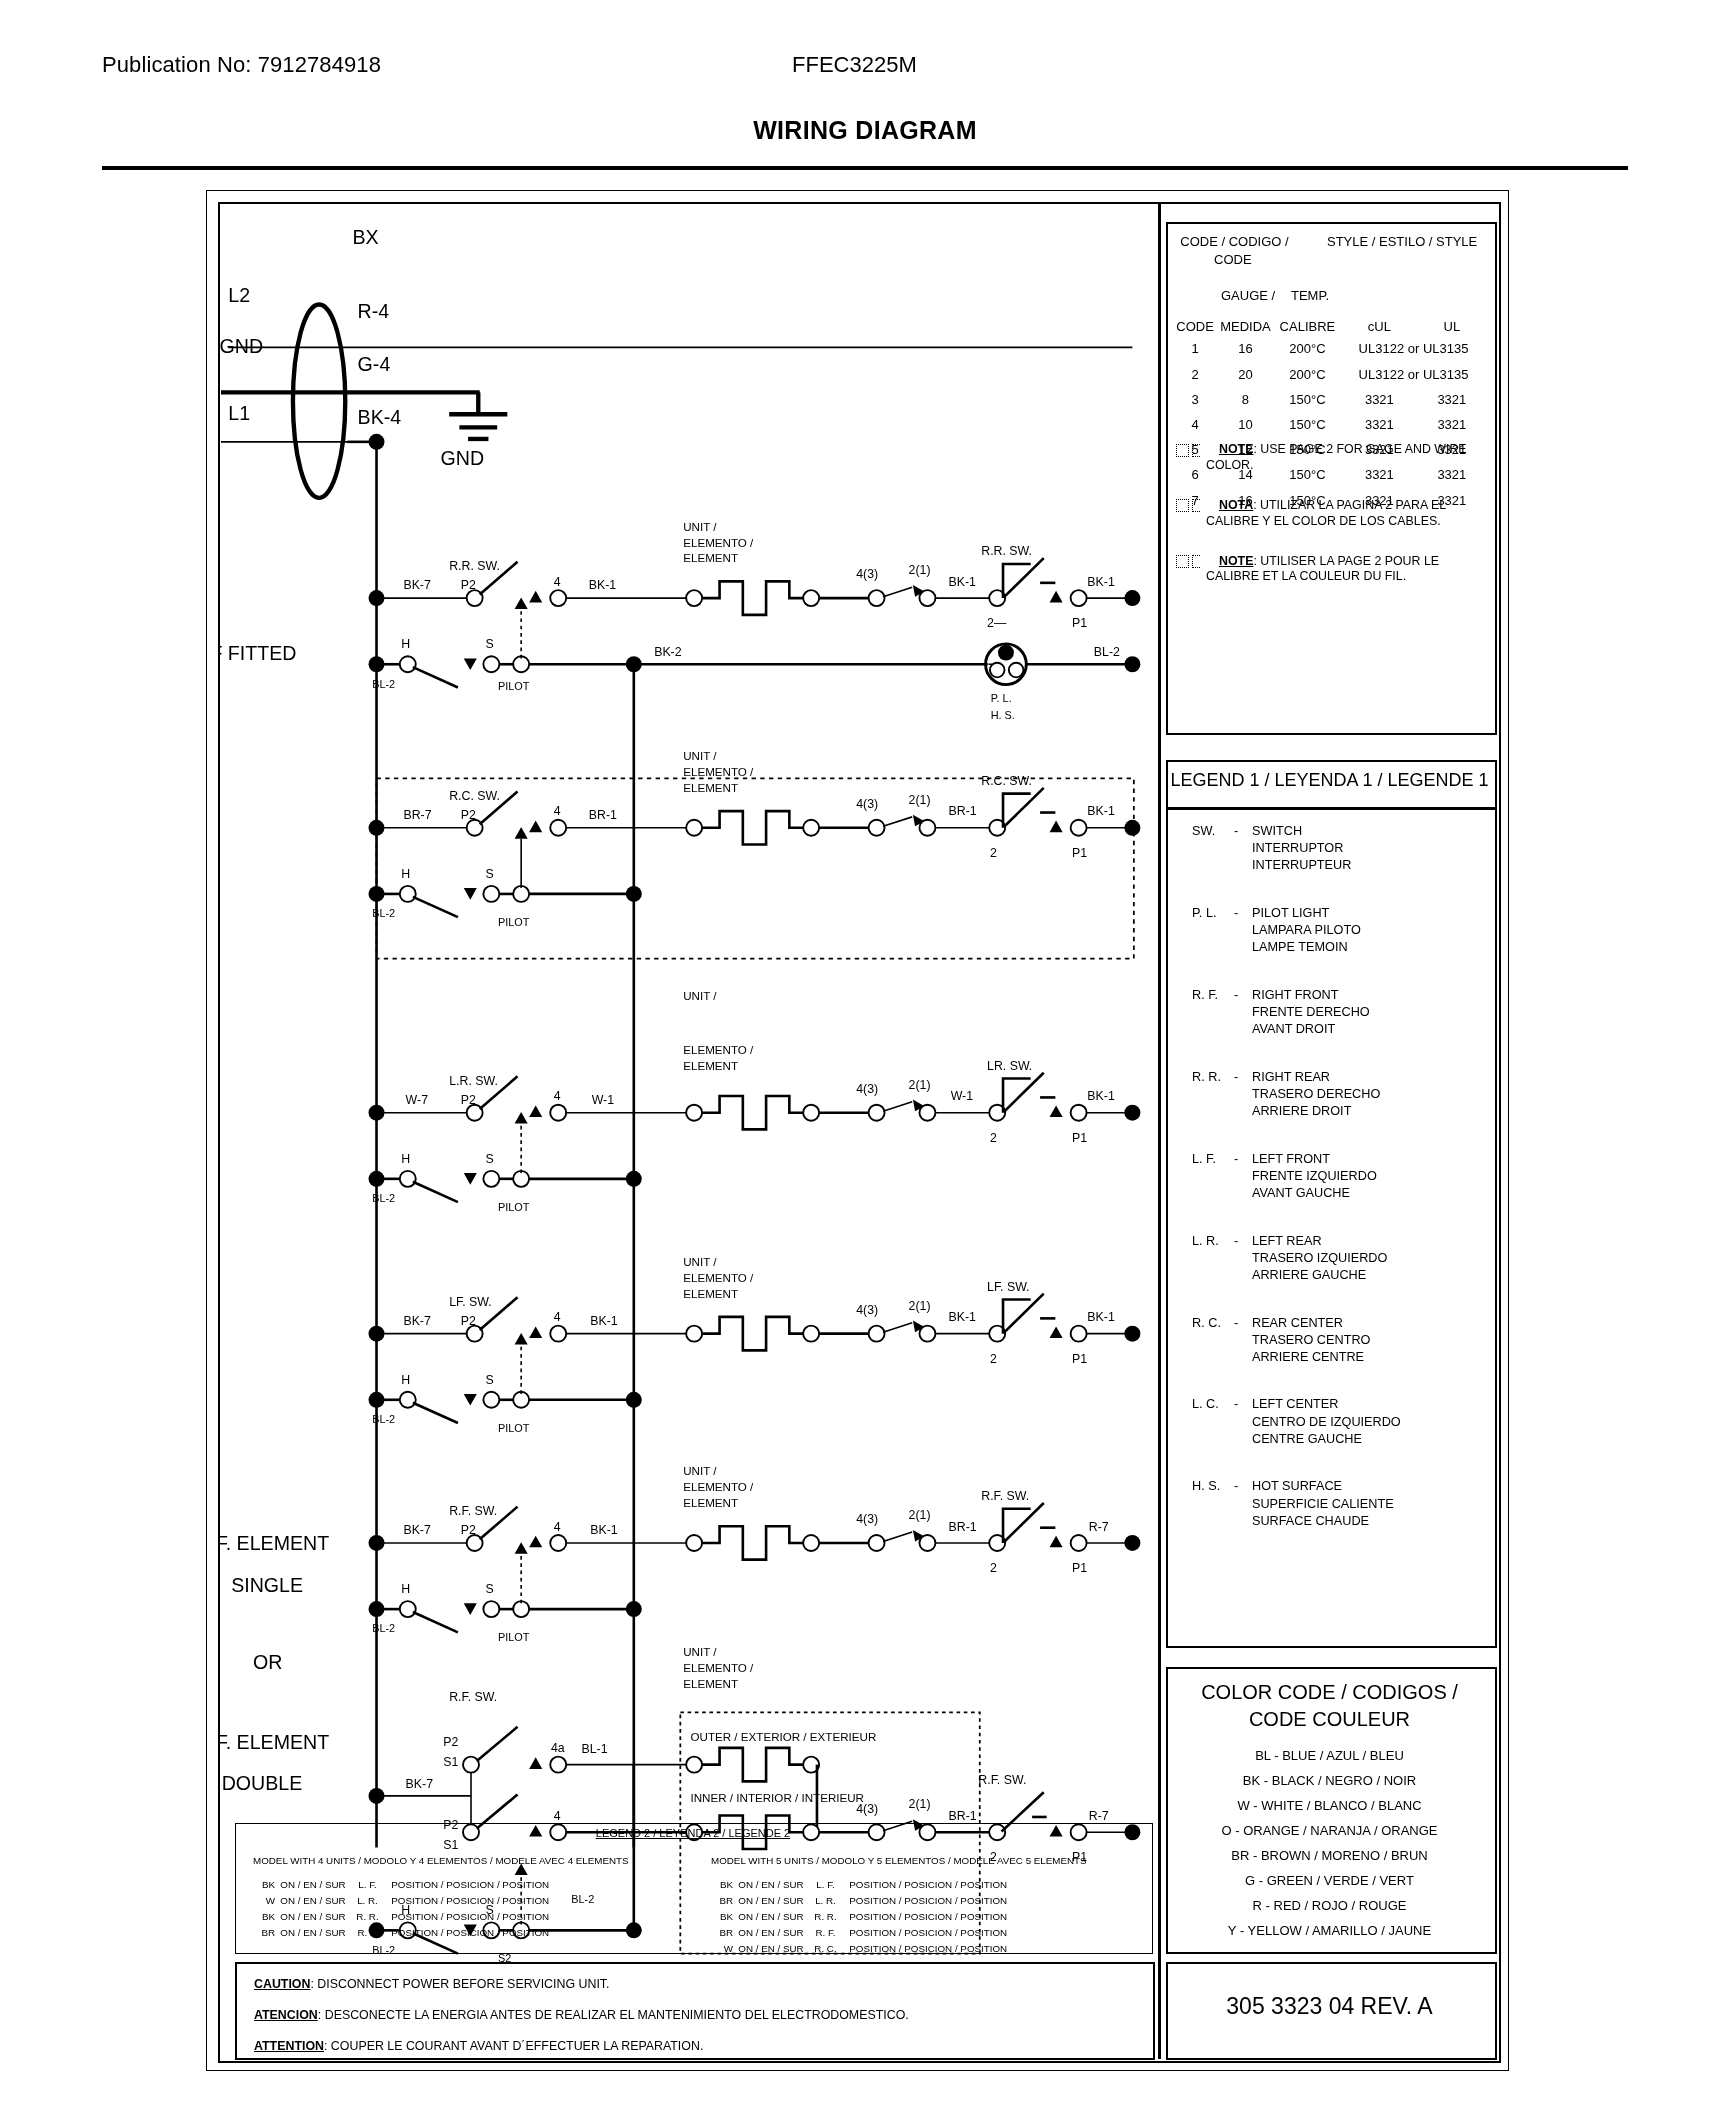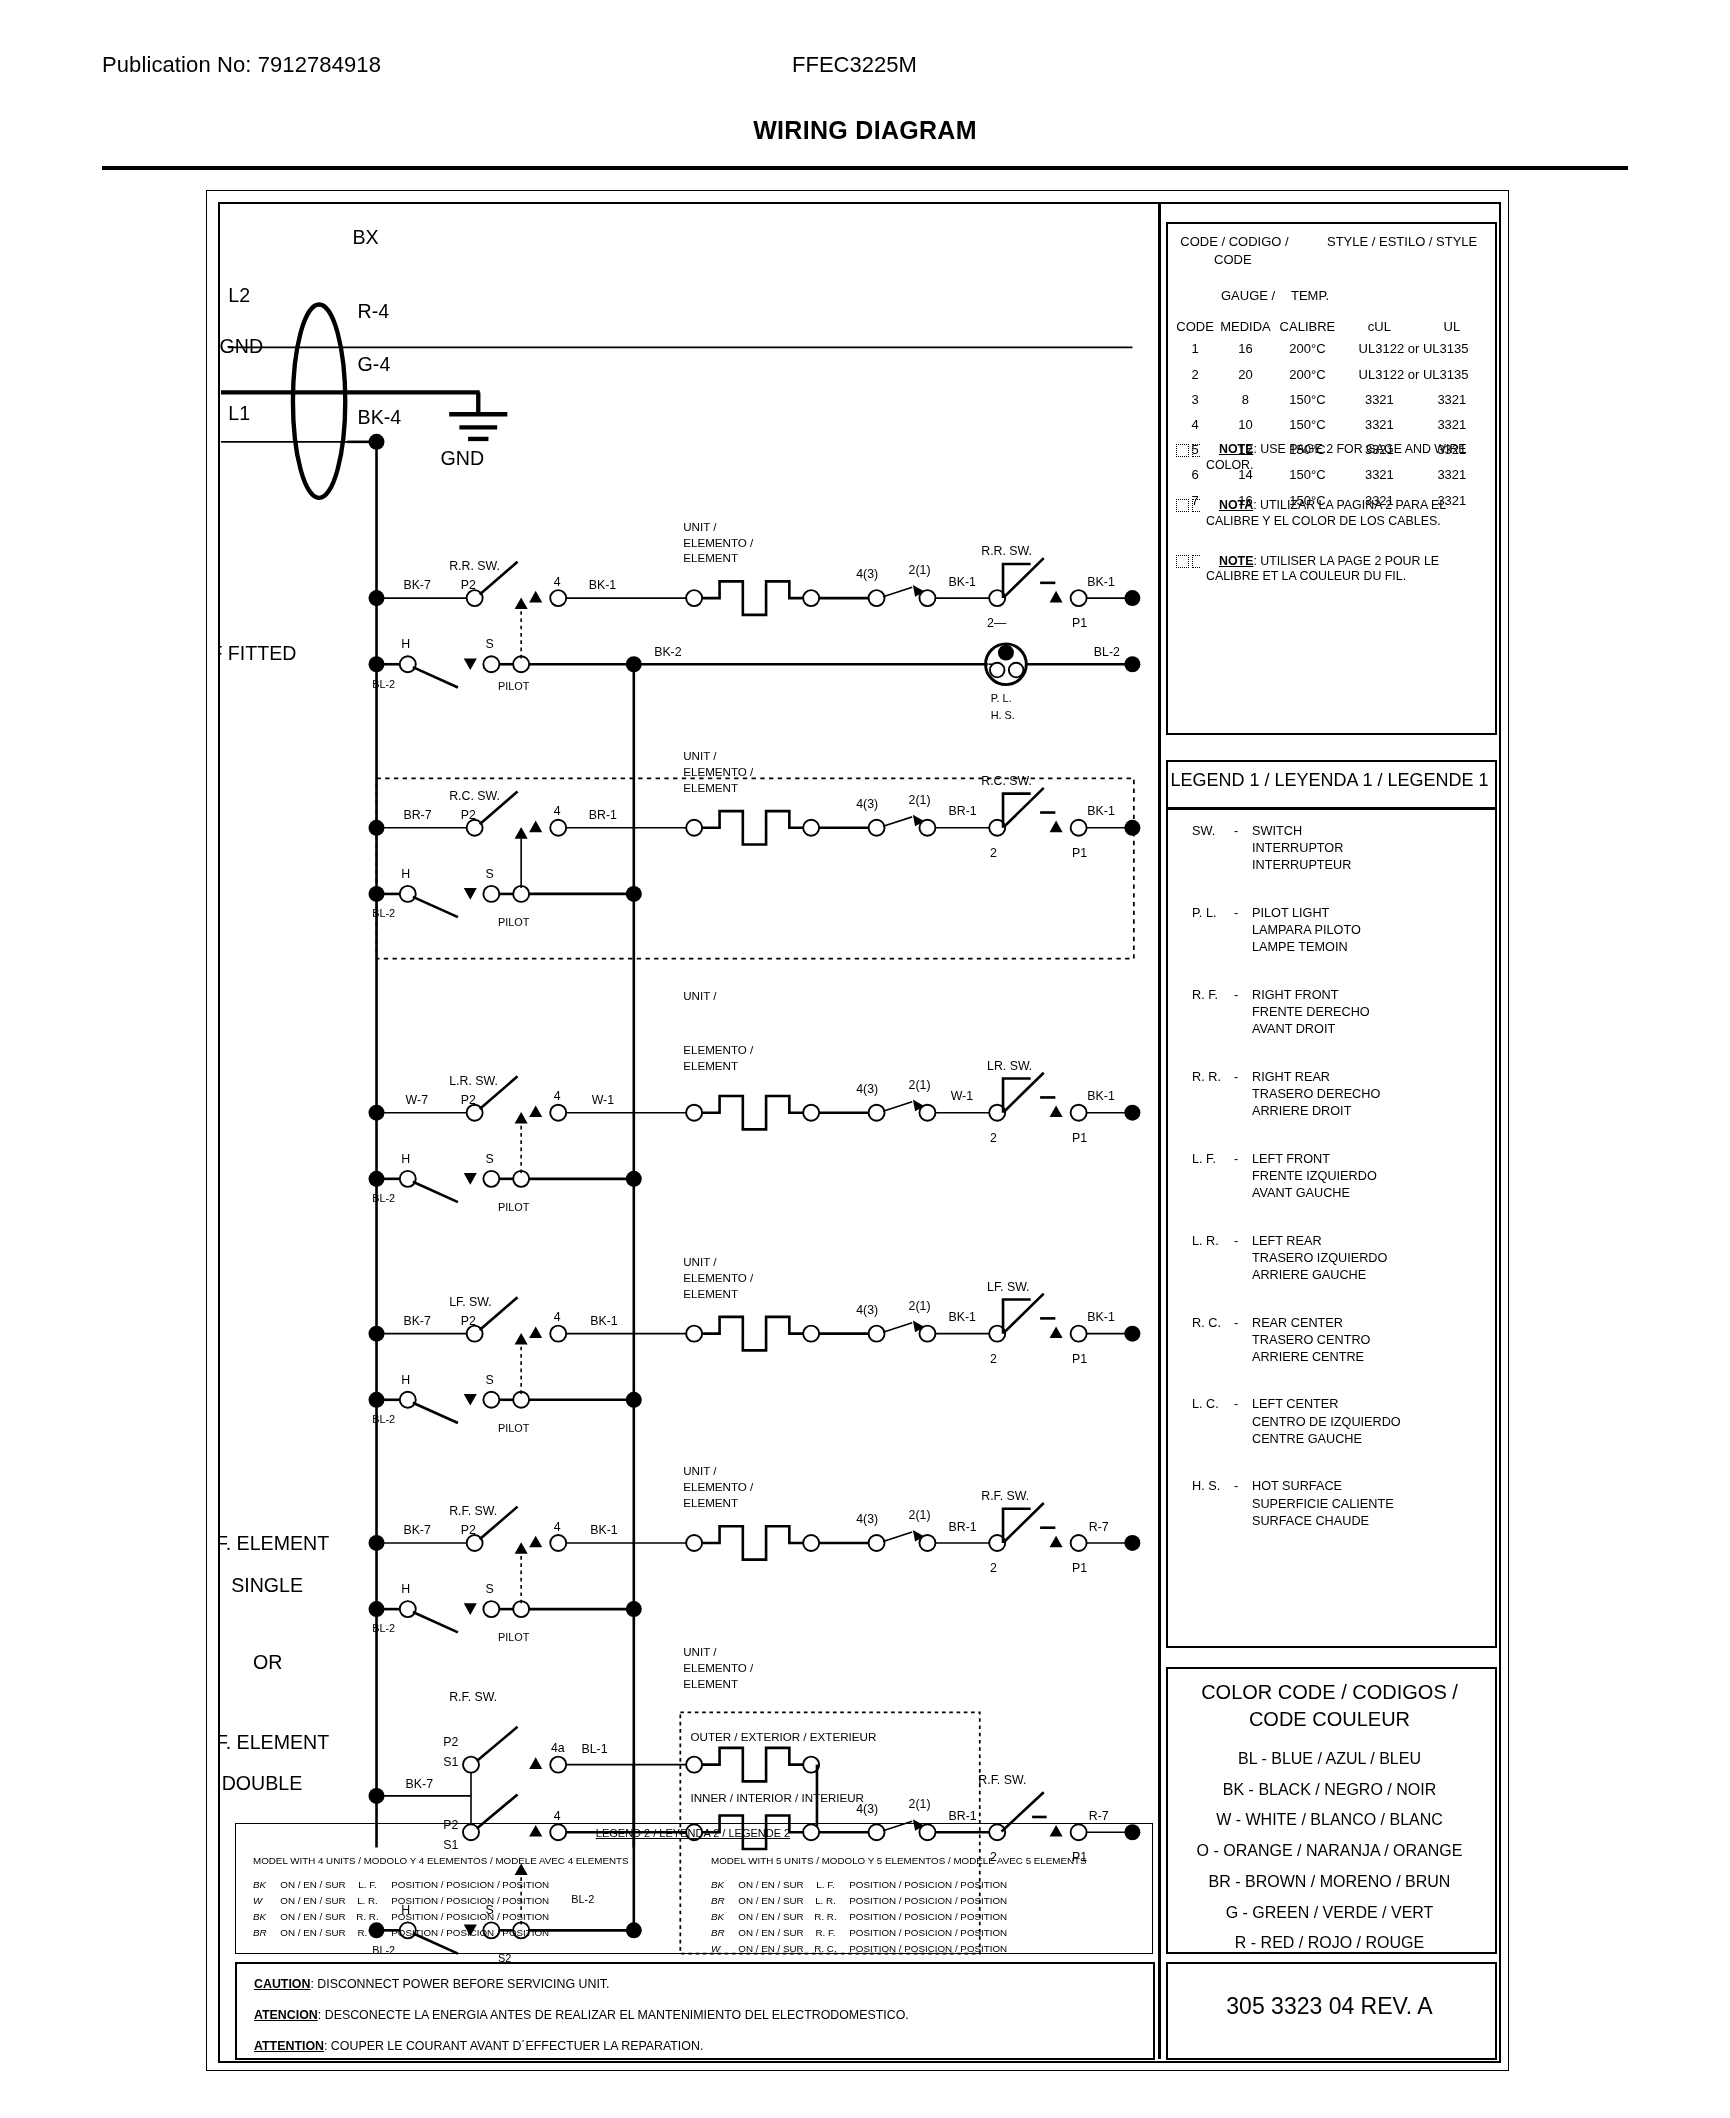--- a/index.html
+++ b/index.html
@@ -64,39 +64,39 @@
 
   
   #legend1{left:1192px;top:823px;width:291px;font-size:12.7px;line-height:1.35;}
   .lg-item{position:relative;margin-bottom:30.5px;}
   .lg-abbr{position:absolute;left:0;top:0;width:42px;}
   .lg-dash{position:absolute;left:42px;top:0;}
   .lg-text{margin-left:60px;}
 
   
   #color-hdr{left:1166px;top:1679px;width:327px;text-align:center;font-size:20px;line-height:1.35;}
-  #color-list{left:1166px;top:1744px;width:327px;font-size:16px;line-height:1.92;text-align:center;}
+  #color-list{left:1166px;top:1744px;width:327px;font-size:13px;line-height:1.92;text-align:center;}
 
   
   #rev-txt{left:1166px;top:1993px;width:327px;text-align:center;font-size:23px;}
 
   
   #caution{left:254px;top:1978px;width:879px;font-size:12.4px;line-height:1.1;}
   .cau-row{margin-bottom:17.4px;}
   .cau-kw{text-decoration:underline;font-weight:bold;}
 
   
   #legend2-title{left:235px;top:1827px;width:916px;text-align:center;font-size:11px;text-decoration:underline;}
   #legend2-cols{left:253px;top:1855px;width:894px;font-size:9.8px;}
   .l2col{position:absolute;top:0;}
   .l2col.a{left:0;width:451px;}
   .l2col.b{left:458px;width:436px;}
   .l2head{margin-bottom:13px;white-space:nowrap;}
   .l2row{display:flex;margin-bottom:5.1px;white-space:nowrap;}
-  .l2c1{width:22px;text-align:left;font-style:italic;}
+  .l2c1{width:22px;text-align:right;}
   .l2c2{width:76px;text-align:center;}
   .l2c3{width:33px;text-align:center;}
   .l2c4{padding-left:7.3px;}
 
   
   #diagram{left:218px;top:202px;width:945px;height:1857px;}
 
   .wire{stroke:#000;fill:none;}
   .w1{stroke-width:2.2;}
   .w2{stroke-width:3.6;}

